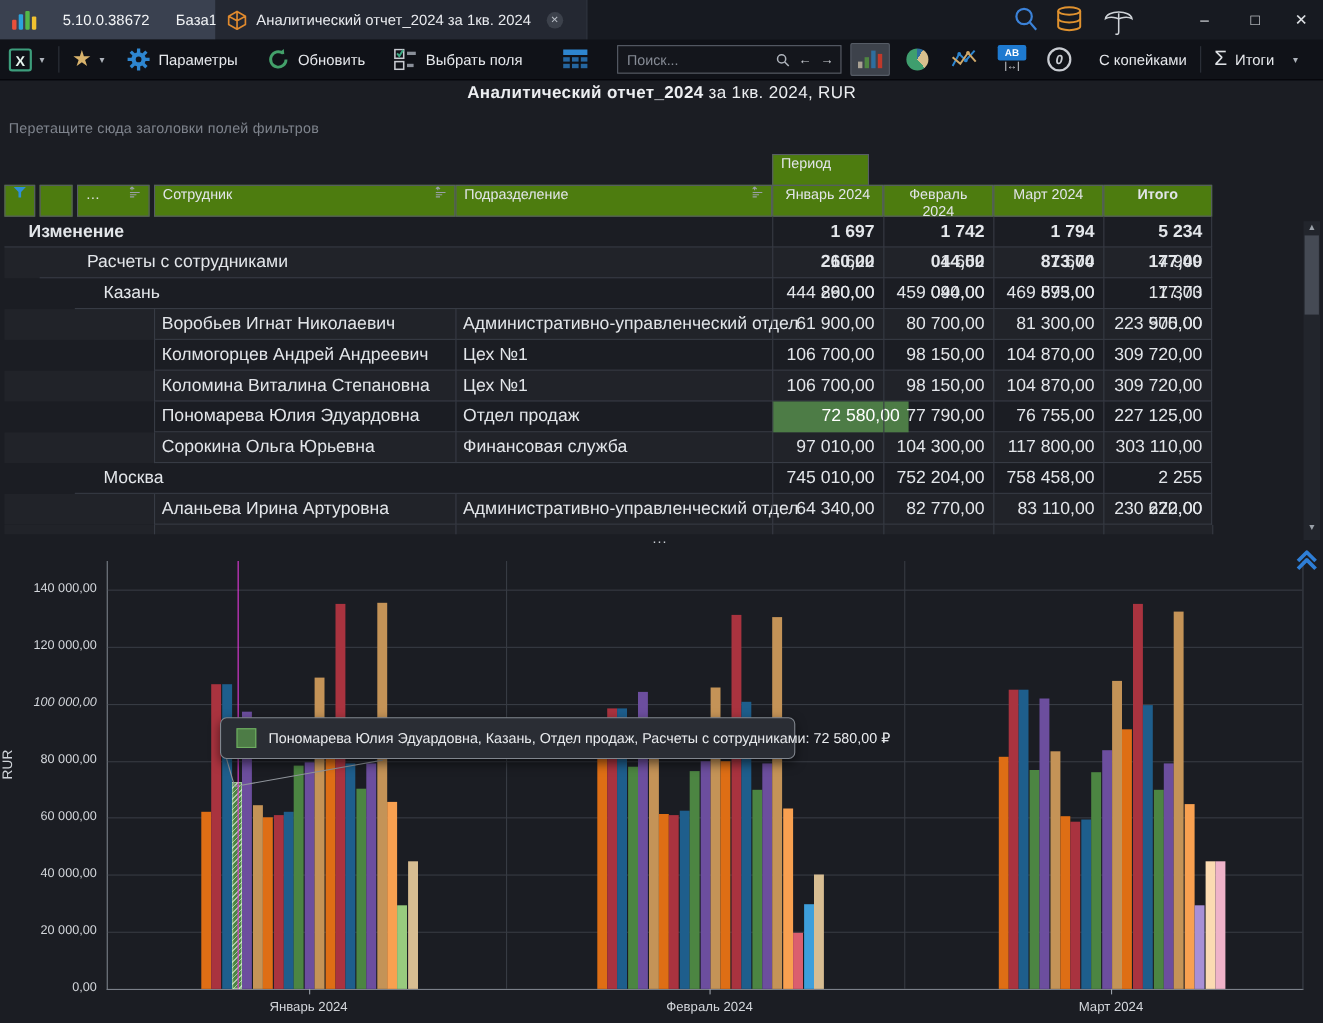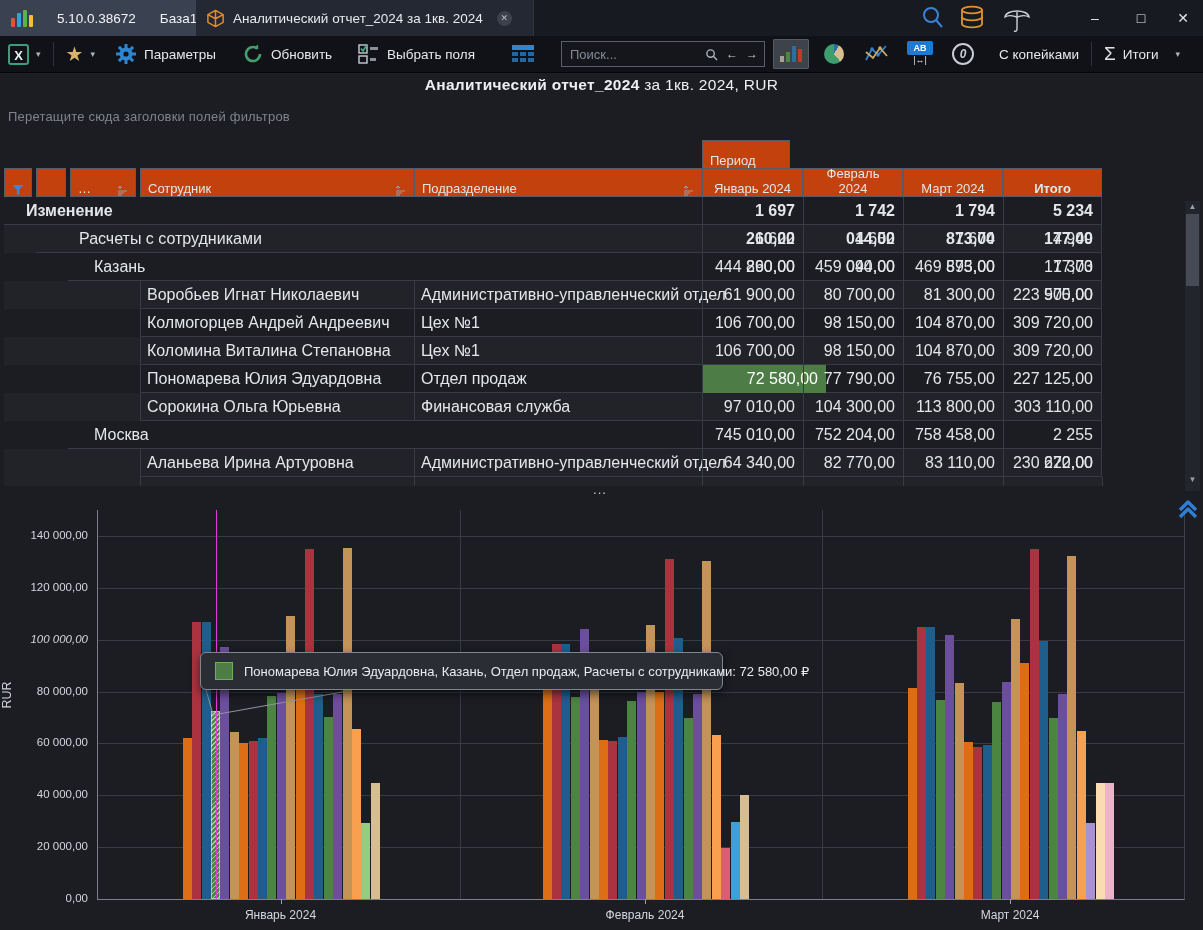--- a/index.html
+++ b/index.html
@@ -35,21 +35,21 @@
   .ab-ic .abbox{width:26px;height:14px;background:#1e7ad0;border-radius:2px;color:#fff;font-size:9px;font-weight:bold;text-align:center;line-height:14px;}
   .ab-ic .abarr{font-size:9px;color:#dfe2e6;line-height:9px;}
   .zero-ic{width:22px;height:22px;border:2px solid #c9ccd2;border-radius:50%;box-sizing:border-box;color:#c9ccd2;font-size:12px;font-weight:bold;text-align:center;line-height:18px;font-style:italic;}
   .sigma{font-size:19px;color:#dfe2e6;}
   
   #rtitle{position:absolute;left:0;top:76px;width:1203px;text-align:center;font-size:15.5px;letter-spacing:.3px;color:#eceef1;}
   #fhint{position:absolute;left:8px;top:109px;font-size:13px;color:#7f848d;letter-spacing:.2px;}
   
   #pivot{position:absolute;left:0;top:140px;width:1203px;height:360px;}
   .pcell{position:absolute;box-sizing:border-box;font-size:13px;color:#e2e5e9;}
-  .hbox{border:1px solid #575c66;background:#c2410c;display:flex;align-items:flex-end;padding:0 7px;height:29px;}
+  .hbox{border:1px solid #575c66;background:#4d7c0f;display:flex;align-items:flex-start;padding:0 7px;height:29px;}
   .colhead{justify-content:center;text-align:center;}
   .prow{position:absolute;left:0;width:1203px;height:28px;}
   .zeb{position:absolute;left:4px;width:1098px;top:0;bottom:0;background:rgba(255,255,255,.028);}
   .rline{position:absolute;bottom:0;border-bottom:1px solid #373b44;height:0;}
   .vline{position:absolute;top:0;bottom:0;width:1px;background:#373b44;}
   .rlabel{position:absolute;top:0;line-height:28px;white-space:nowrap;}
   .vcell{position:absolute;top:0;height:28px;line-height:28px;text-align:right;padding-right:8px;box-sizing:border-box;border-left:1px solid #373b44;}
   .vcell.hl{background:#4d7c46;color:#fff;}
   #scrollbar{position:absolute;left:1185px;top:201px;width:15px;height:290px;background:#22252c;}
   .sb-arrow{position:absolute;left:0;width:15px;height:12px;color:#9aa0a8;font-size:8px;text-align:center;line-height:12px;}
@@ -336,21 +336,21 @@
         </div>
         <div class="prow" style="top: 253px;">
           <div class="zeb"></div>
           <div class="rline" style="left: 140px; width: 962px;"></div>
           <span class="rlabel" style="left: 147px;">Сорокина Ольга Юрьевна</span>
           <div class="vline" style="left: 140px;"></div>
           <div class="vline" style="left: 414px;"></div>
           <span class="rlabel" style="left: 421px;">Финансовая служба</span>
           <div class="vcell" style="left: 702px; width: 101px;">97 010,00</div>
           <div class="vcell" style="left: 803px; width: 100px;">104 300,00</div>
-          <div class="vcell" style="left: 903px; width: 100px;">113 800,00</div>
+          <div class="vcell" style="left: 903px; width: 100px;">117 800,00</div>
           <div class="vcell" style="left: 1003px; width: 99px; border-right: 1px solid rgb(55, 59, 68);">303 110,00</div>
         </div>
         <div class="prow" style="top: 281px;">
           <div class="rline" style="left: 68px; width: 1034px;"></div>
           <span class="rlabel" style="left: 94px;">Москва</span>
           <div class="vcell" style="left: 702px; width: 101px;">745 010,00</div>
           <div class="vcell" style="left: 803px; width: 100px;">752 204,00</div>
           <div class="vcell" style="left: 903px; width: 100px;">758 458,00</div>
           <div class="vcell" style="left: 1003px; width: 99px; border-right: 1px solid rgb(55, 59, 68);">2 255 672,00</div>
         </div>

